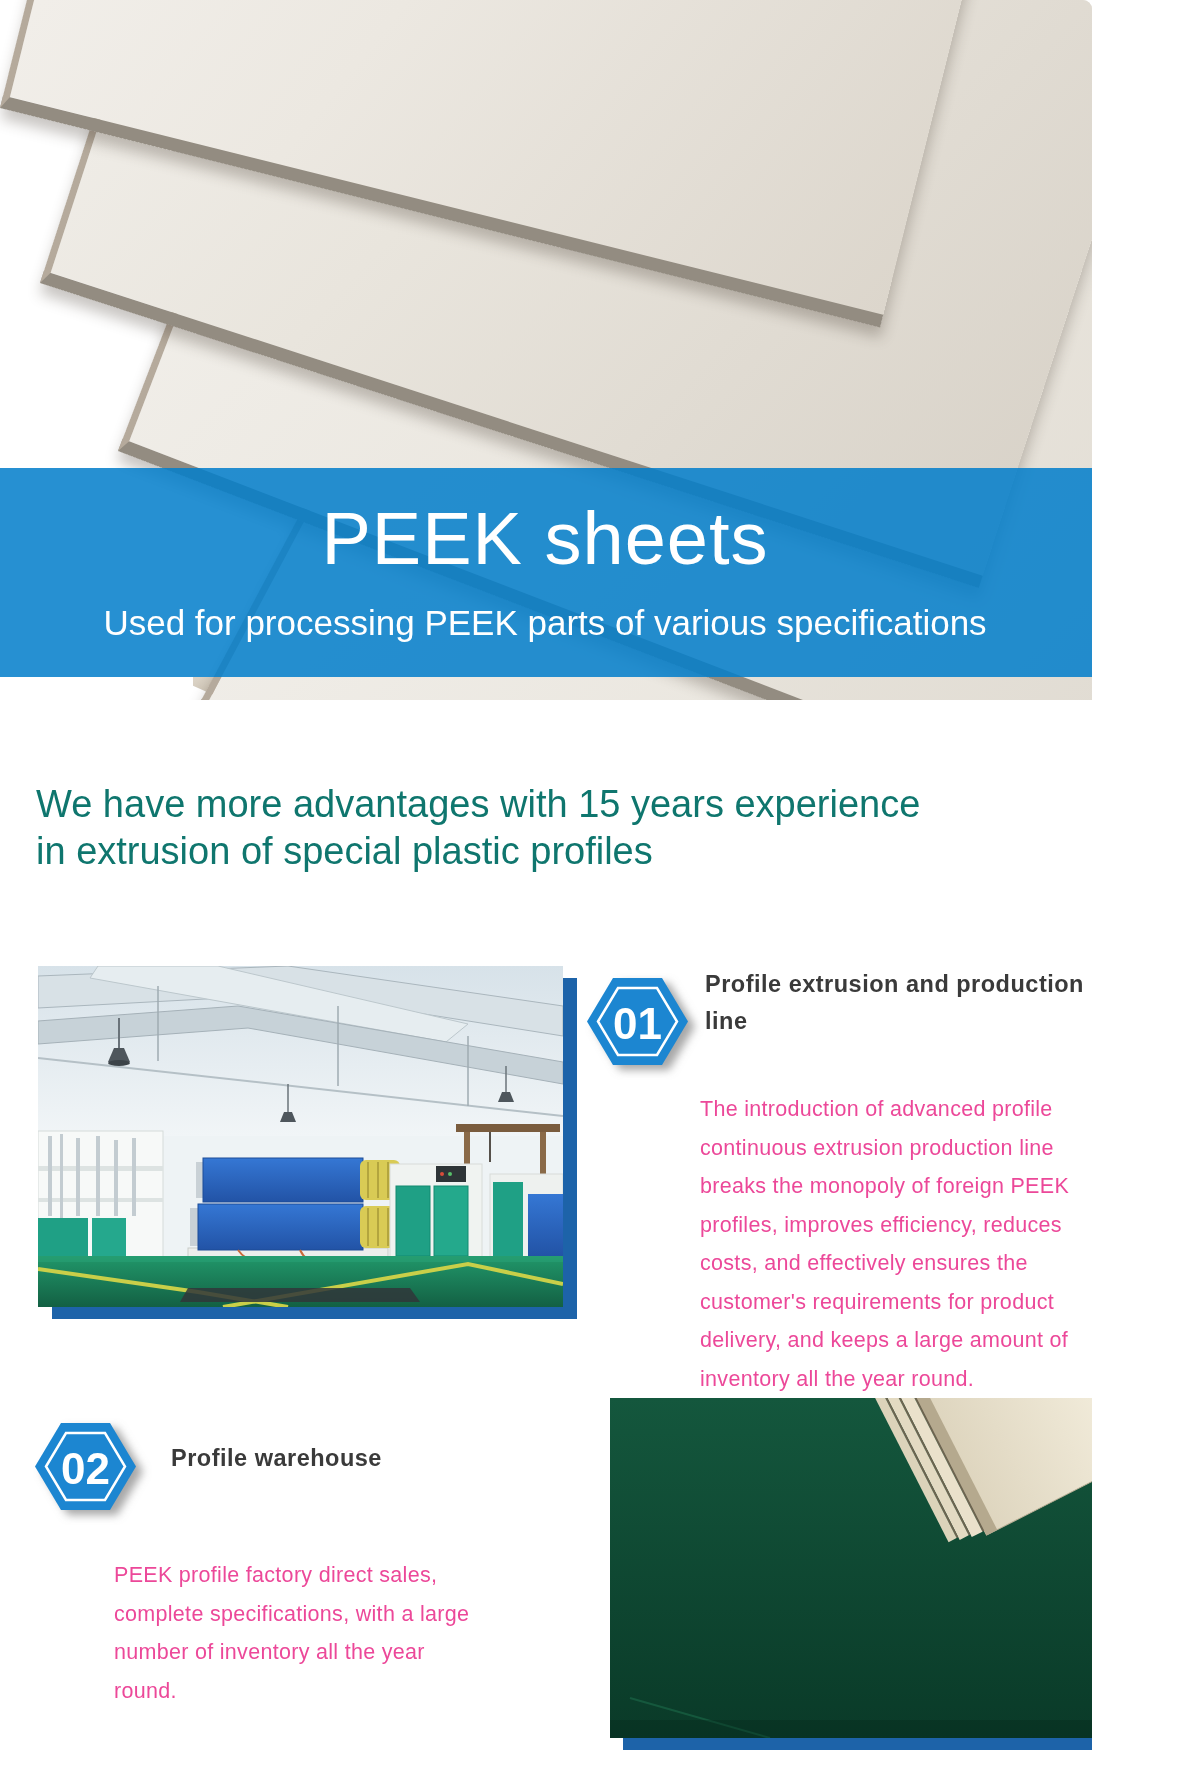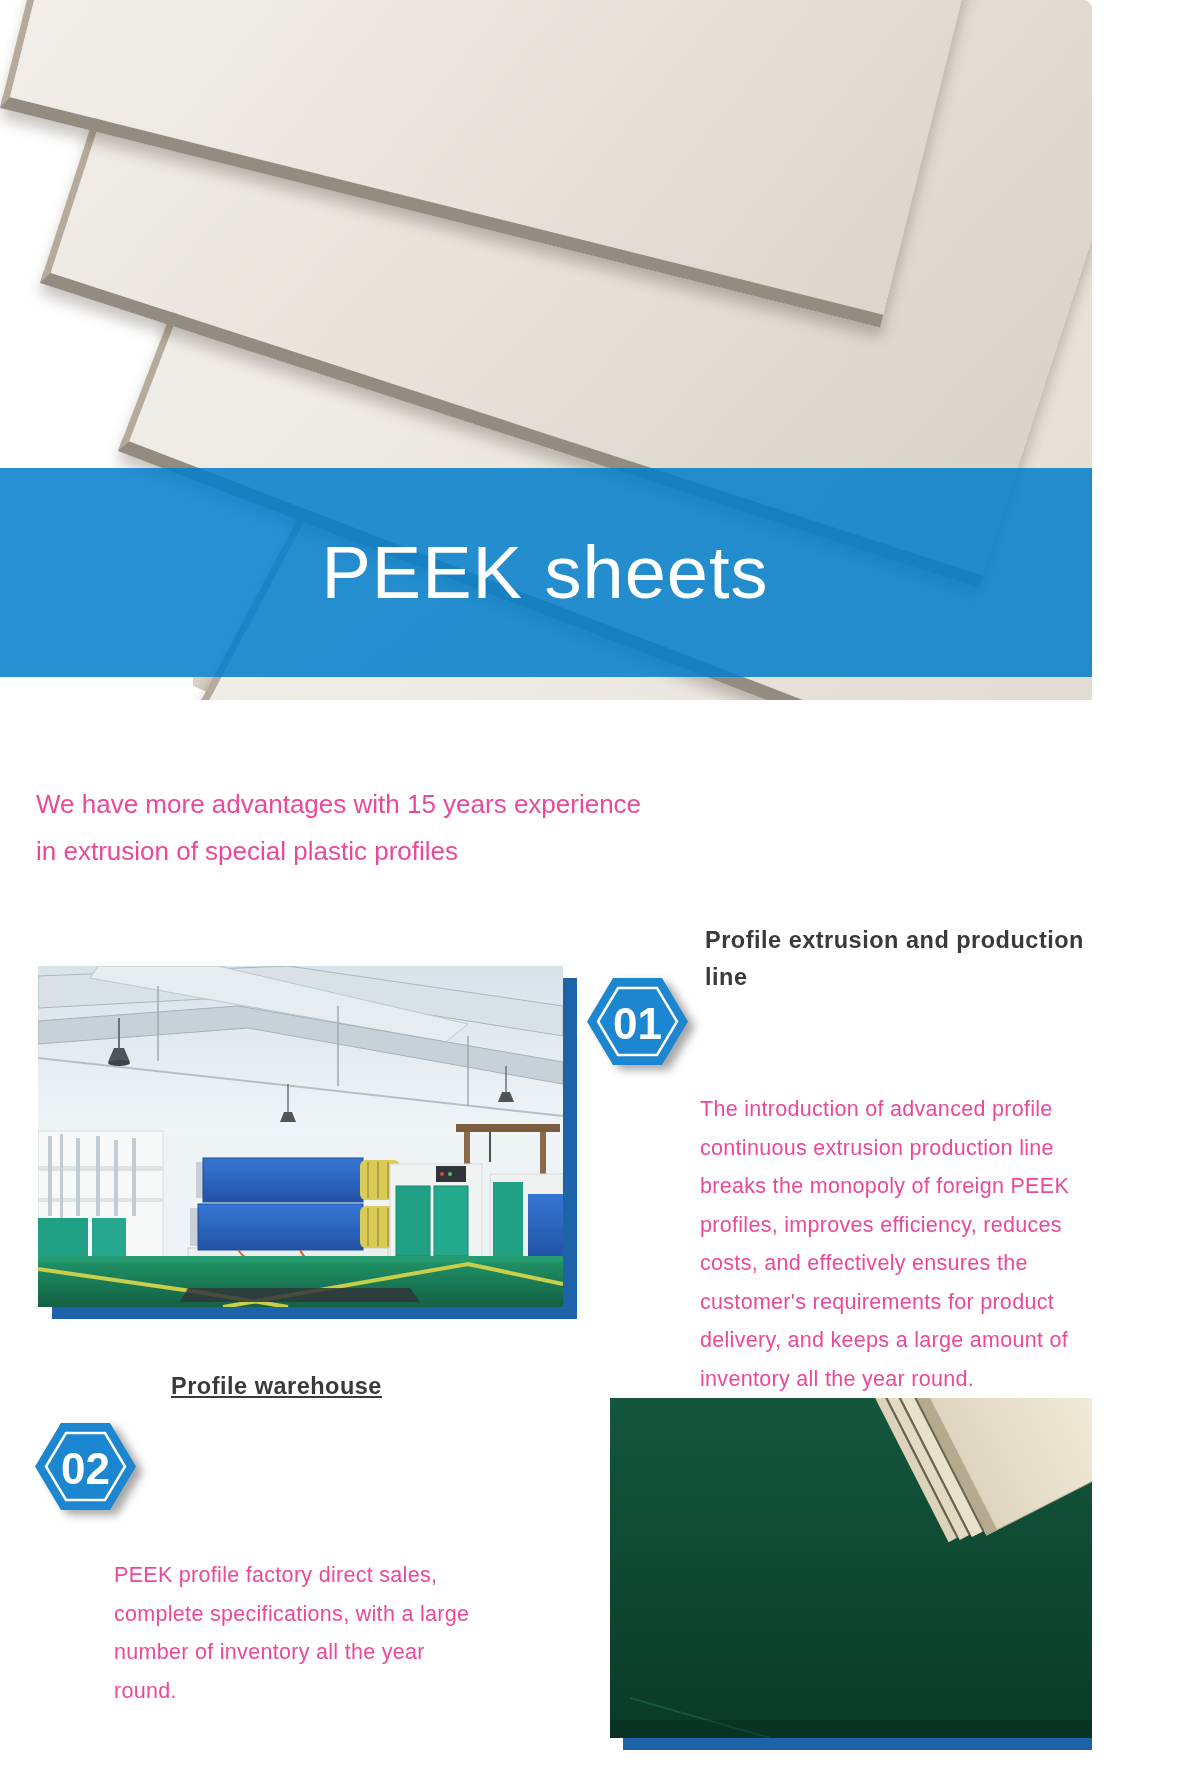--- a/index.html
+++ b/index.html
@@ -22,21 +22,21 @@
           background:rgba(2,126,203,0.86);display:flex;flex-direction:column;
           align-items:center;justify-content:center;}
   .banner-inner{transform:translateX(-55px);text-align:center;color:#fff;}
   .banner-title{font-size:74px;line-height:1;font-weight:400;letter-spacing:1px;}
   .banner-sub{font-size:35px;line-height:1.2;margin-top:26px;font-weight:400;}
   .sheet-tip{position:absolute;left:193px;top:677px;width:46px;height:21px;z-index:2;
              background:linear-gradient(155deg,#ddd5c8 0%,#cfc6b7 50%,#a86a52 72%,#8a5a46 100%);
              clip-path:polygon(0 0,100% 0,60% 100%,0 42%);}
   
   .intro-heading{position:absolute;left:36px;top:781px;width:1140px;
-                 font-size:26px;line-height:47px;color:#ec4899;white-space:pre-line;}
+                 font-size:38px;line-height:47px;color:#0f766e;white-space:pre-line;}
   
   .photo-shadow{position:absolute;background:#1d63a9;}
   .photo{position:absolute;overflow:hidden;}
   .photo svg{display:block;}
   
   .badge{position:absolute;width:101px;height:89px;
          filter:drop-shadow(7px 5px 4px rgba(80,80,80,.5));}
   .sec-title{position:absolute;font-size:23.5px;font-weight:700;line-height:37px;
              color:#3a3a3a;white-space:pre-line;letter-spacing:.5px;}
   .sec-body{position:absolute;font-size:21.5px;line-height:38.5px;color:#ec4899;
@@ -50,20 +50,21 @@
   <div class="hero">
 
     <div class="sheet s4"></div>
     <div class="sheet s3"></div>
     <div class="sheet s2"></div>
     <div class="sheet s1b"></div>
     <div class="sheet s1"></div>
     <div class="banner">
       <div class="banner-inner">
         <div class="banner-title">PEEK sheets</div>
+        <div class="banner-sub">Used for processing PEEK parts of various specifications</div>
       </div>
     </div>
   </div>
   <div class="sheet-tip"></div>
 
   <div class="intro-heading">We have more advantages with 15 years experience
 in extrusion of special plastic profiles</div>
 
   <div class="photo-shadow" style="left:52px;top:978px;width:525px;height:341px;"></div>
   <div class="photo" style="left:38px;top:966px;width:525px;height:341px;">
@@ -165,37 +166,37 @@
       <polygon points="150,322 372,322 382,336 142,336" fill="#30363a" opacity="0.85"></polygon>
       <rect x="0" y="290" width="525" height="6" fill="#2aa378" opacity="0.5"></rect>
     </svg>
   </div>
 
   <svg class="badge" style="left:587px;top:977px;" viewBox="0 0 101 89">
     <polygon points="0,44.5 26,1 75,1 101,44.5 75,88 26,88" fill="#1c86d1"></polygon>
     <polygon points="11,44.5 31,11 70,11 90,44.5 70,78 31,78" fill="none" stroke="#ffffff" stroke-width="2.5"></polygon>
     <text x="50.5" y="46" text-anchor="middle" dominant-baseline="central" font-family="Liberation Sans, sans-serif" font-size="44" font-weight="700" fill="#ffffff">01</text>
   </svg>
-  <div class="sec-title" style="left:705px;top:922px;width:380px;">Profile extrusion and production
+  <div class="sec-title" style="left:705px;top:966px;width:380px;">Profile extrusion and production
 line</div>
   <div class="sec-body" style="left:700px;top:1090px;width:385px;">The introduction of advanced profile
 continuous extrusion production line
 breaks the monopoly of foreign PEEK
 profiles, improves efficiency, reduces
 costs, and effectively ensures the
 customer's requirements for product
 delivery, and keeps a large amount of
 inventory all the year round.</div>
 
   <svg class="badge" style="left:35px;top:1422px;" viewBox="0 0 101 89">
     <polygon points="0,44.5 26,1 75,1 101,44.5 75,88 26,88" fill="#1c86d1"></polygon>
     <polygon points="11,44.5 31,11 70,11 90,44.5 70,78 31,78" fill="none" stroke="#ffffff" stroke-width="2.5"></polygon>
     <text x="50.5" y="46" text-anchor="middle" dominant-baseline="central" font-family="Liberation Sans, sans-serif" font-size="44" font-weight="700" fill="#ffffff">02</text>
   </svg>
-  <div class="sec-title" style="left:171px;top:1368px;width:380px;text-decoration:underline;">Profile warehouse</div>
+  <div class="sec-title" style="left:171px;top:1440px;width:380px;">Profile warehouse</div>
   <div class="sec-body" style="left:88px;top:1556px;width:450px;margin-left:26px;">PEEK profile factory direct sales,
 complete specifications, with a large
 number of inventory all the year
 round.</div>
 
   <div class="photo-shadow" style="left:623px;top:1410px;width:527px;height:340px;"></div>
   <div class="photo" style="left:610px;top:1398px;width:527px;height:340px;">
     <svg width="527" height="340" viewBox="0 0 527 340">
       <defs>
         <linearGradient id="ggreenv" x1="0" y1="0" x2="0" y2="1">

